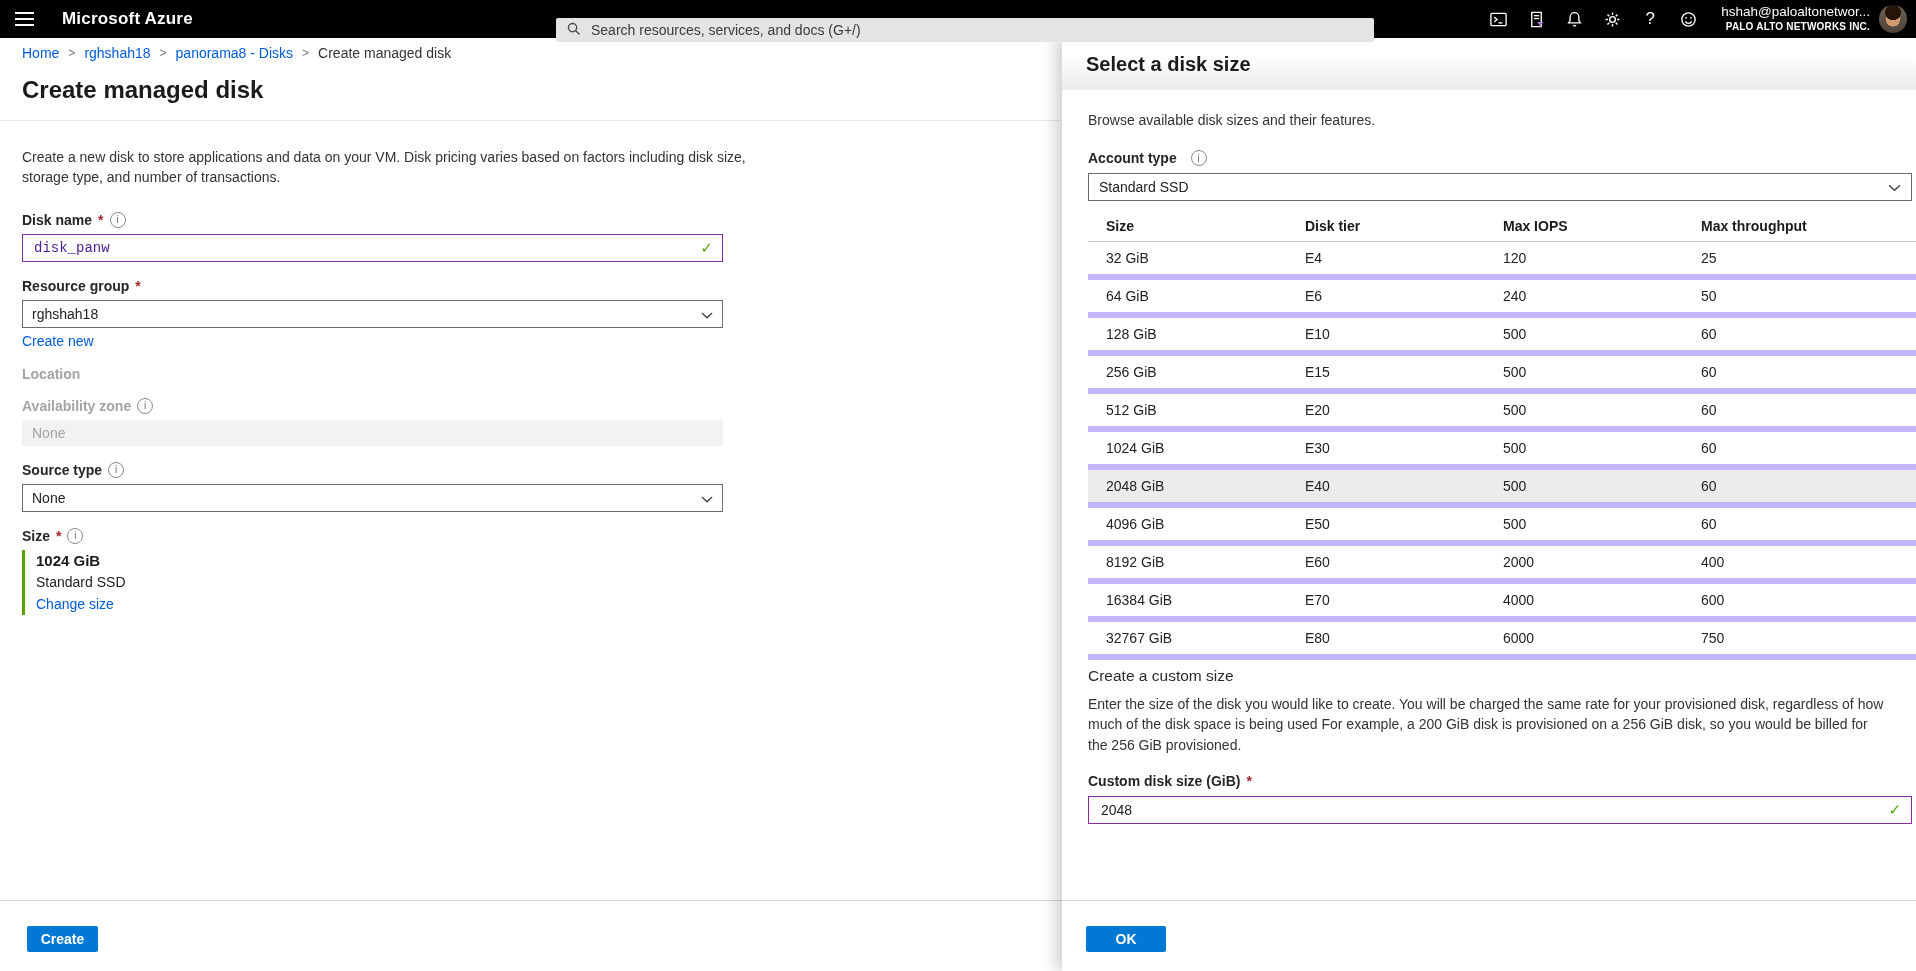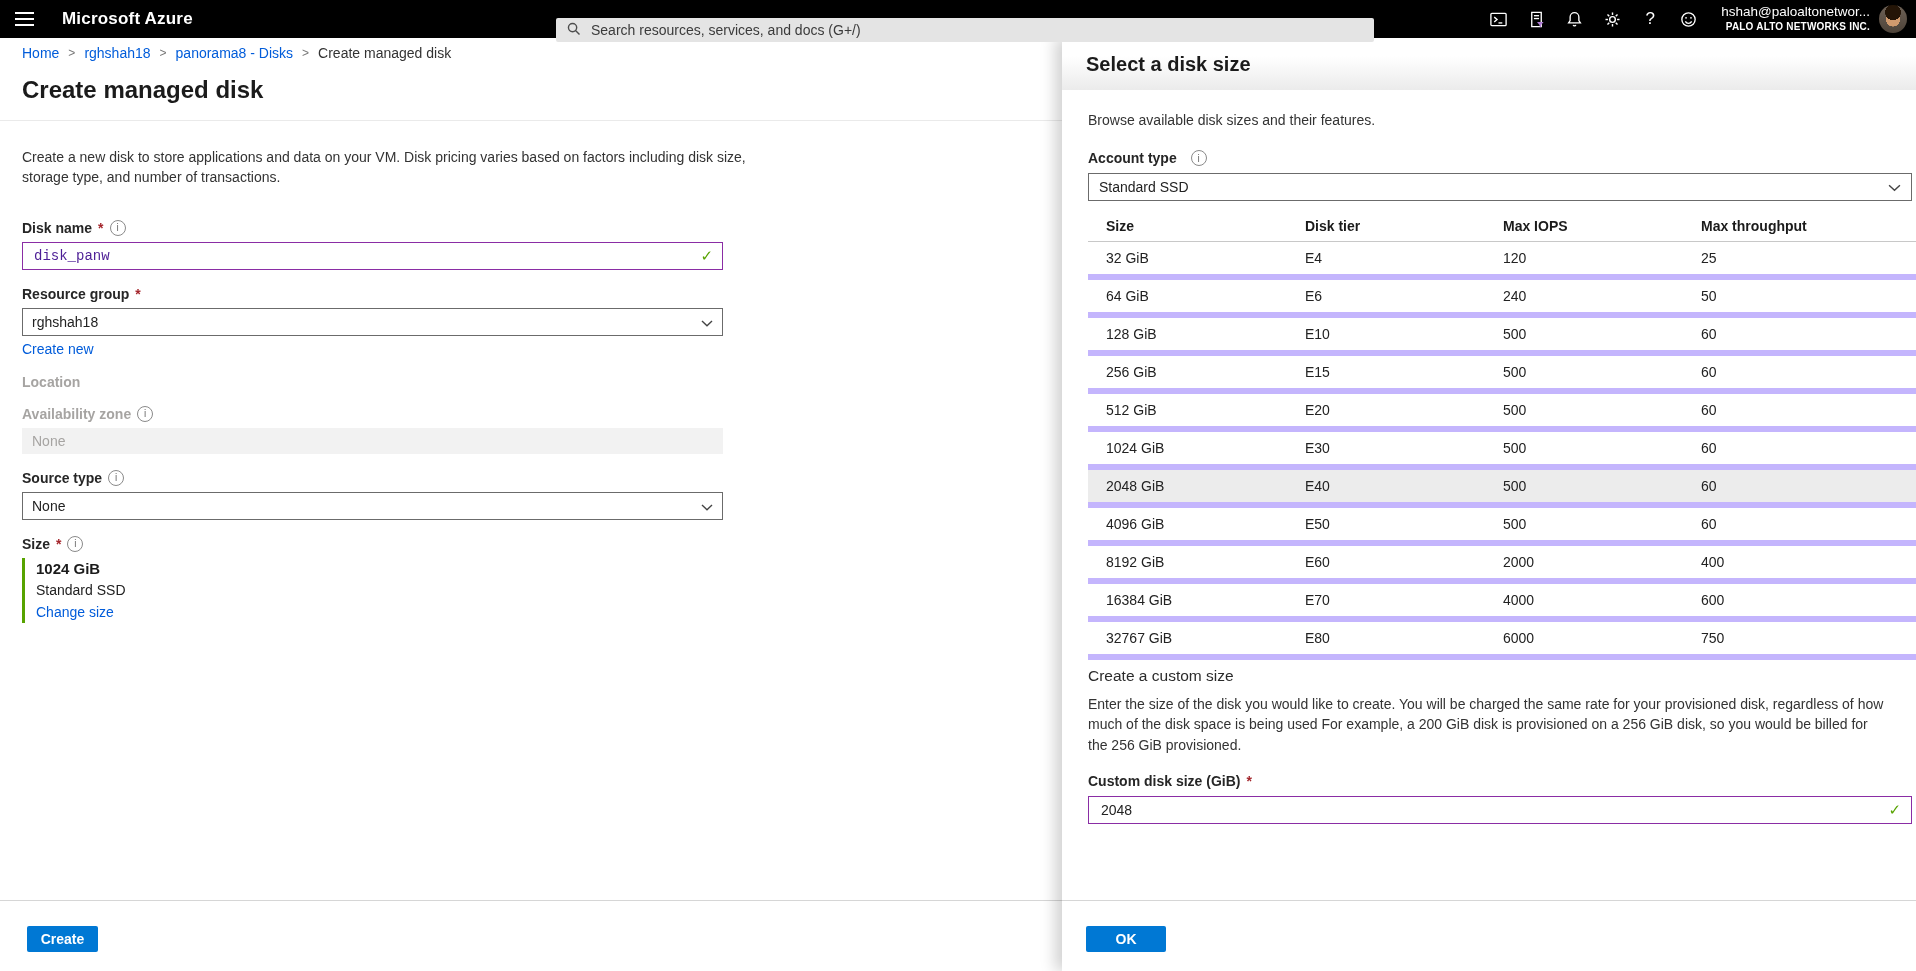--- a/index.html
+++ b/index.html
@@ -28,21 +28,21 @@
       linear-gradient(180deg,#6e6257 0%,#4d4238 100%);}
   
   .main{position:absolute;top:38px;left:0;width:1062px;height:933px;background:#fff;}
   .breadcrumb{height:30px;display:flex;align-items:center;padding-left:22px;font-size:14px;gap:9px;}
   .crumb-link{color:#015cda;cursor:pointer;white-space:nowrap;}
   .crumb-sep{color:#777;font-size:12px;}
   .crumb-current{color:#333;}
   .page-header{padding:8px 0 16px 22px;border-bottom:1px solid #eaeaea;}
   .page-title{font-size:24px;font-weight:bold;color:#1b1b1b;}
   .form{padding:27px 0 0 22px;}
-  .desc{width:740px;font-size:14px;color:#333;line-height:1.42;margin-bottom:32px;}
+  .desc{width:740px;font-size:14px;color:#333;line-height:1.42;margin-bottom:24px;}
   .field{margin-bottom:16px;}
   .field-label{display:flex;align-items:center;gap:6px;font-size:14px;font-weight:bold;color:#262626;margin-bottom:6px;}
   .field-label.dim{color:#a6a4a2;}
   .req{color:#a4262c;font-weight:bold;}
   .info-icon{width:14px;height:14px;border:1px solid #8a8a8a;border-radius:50%;color:#6e6e6e;font-size:10px;font-weight:normal;
              display:inline-flex;align-items:center;justify-content:center;cursor:default;}
   .text-input,.select-input{width:681px;height:26px;border:1px solid #6b6b6b;background:#fff;display:flex;align-items:center;
              justify-content:space-between;padding:0 9px;font-size:14px;color:#222;}
   .text-input.valid{border:1px solid #8a2da5;}
   .text-input input{border:none;outline:none;background:transparent;font-family:Liberation Mono, monospace;font-size:14px;color:#4c1d95;width:90%;}

